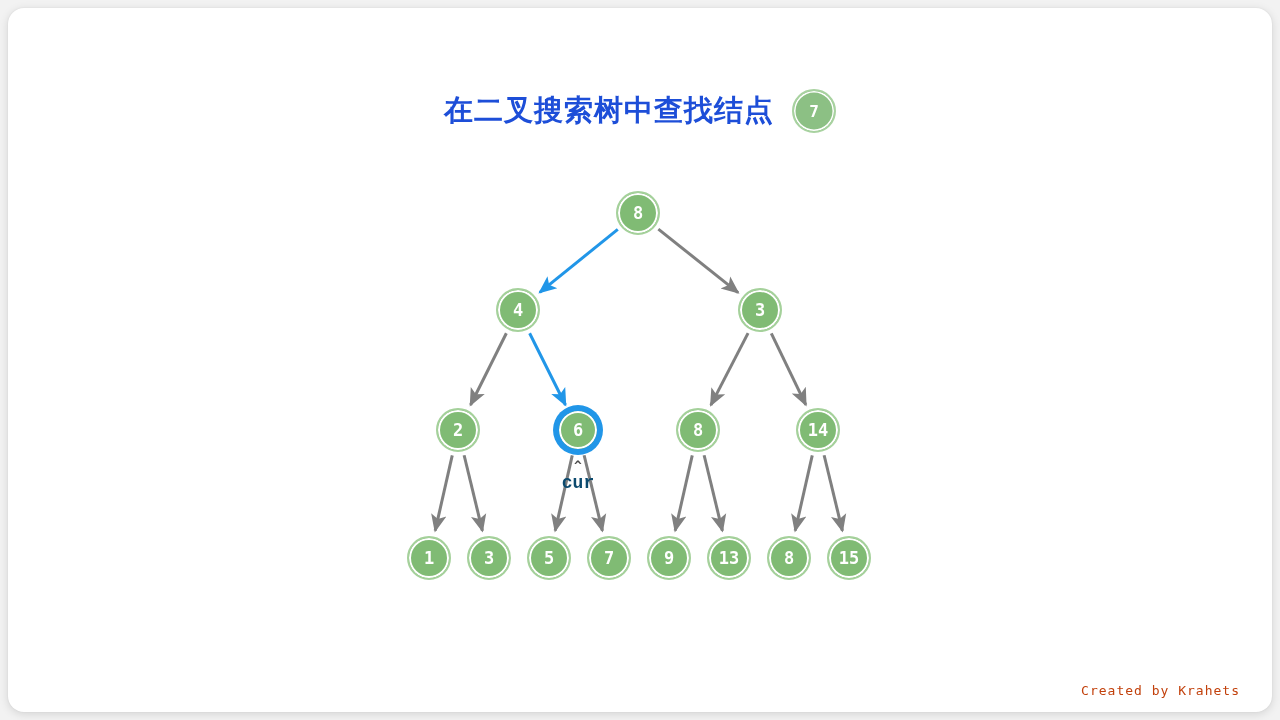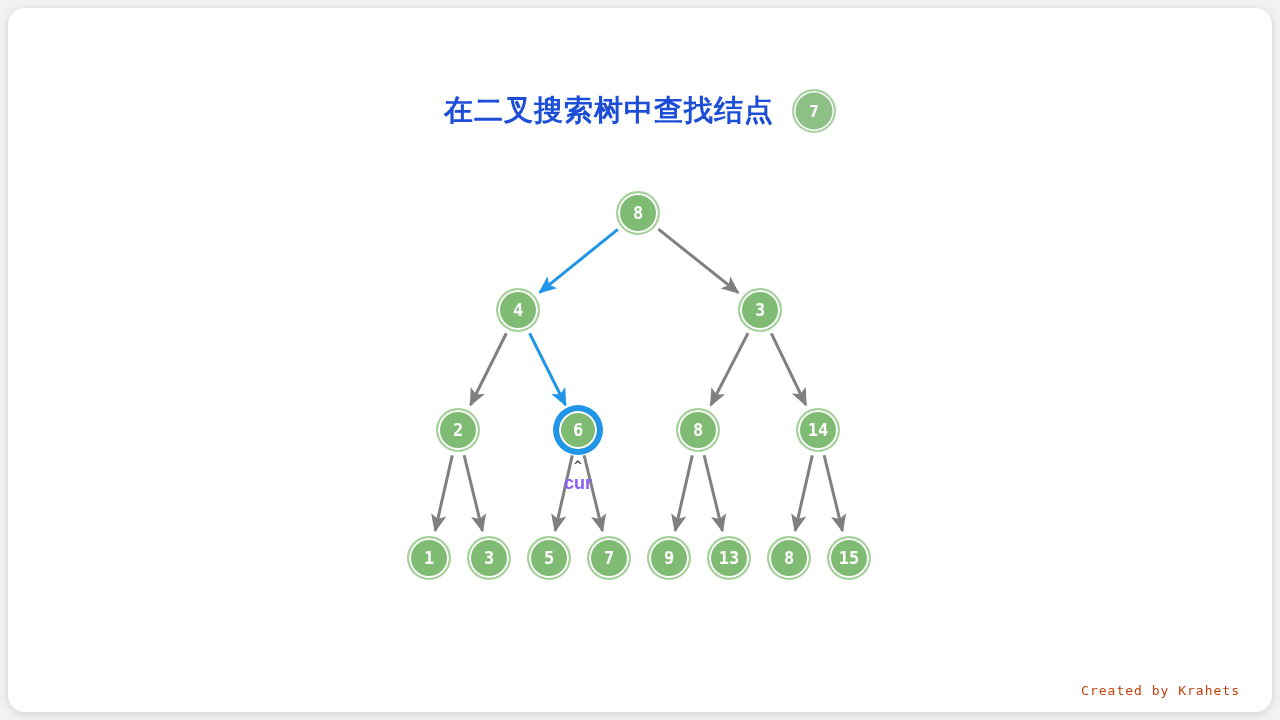--- a/index.html
+++ b/index.html
@@ -102,24 +102,24 @@
     z-index: 4;
   }
   .cur-caret {
     font-family: "DejaVu Sans Mono", monospace;
     font-size: 13px;
     color: #4a4a4a;
     line-height: 12px;
     font-weight: bold;
   }
   .cur-text {
-    font-family: Liberation Sans, sans-serif;
+    font-family: Liberation Mono, monospace;
     font-size: 18px;
     font-weight: bold;
-    color: #8b5cf6;
+    color: #0c4a6e;
     line-height: 22px;
   }
   .footer {
     position: absolute;
     right: 40px;
     bottom: 22px;
     font-family: "DejaVu Sans Mono", monospace;
     font-size: 13px;
     color: #c2410c;
     letter-spacing: 1px;

